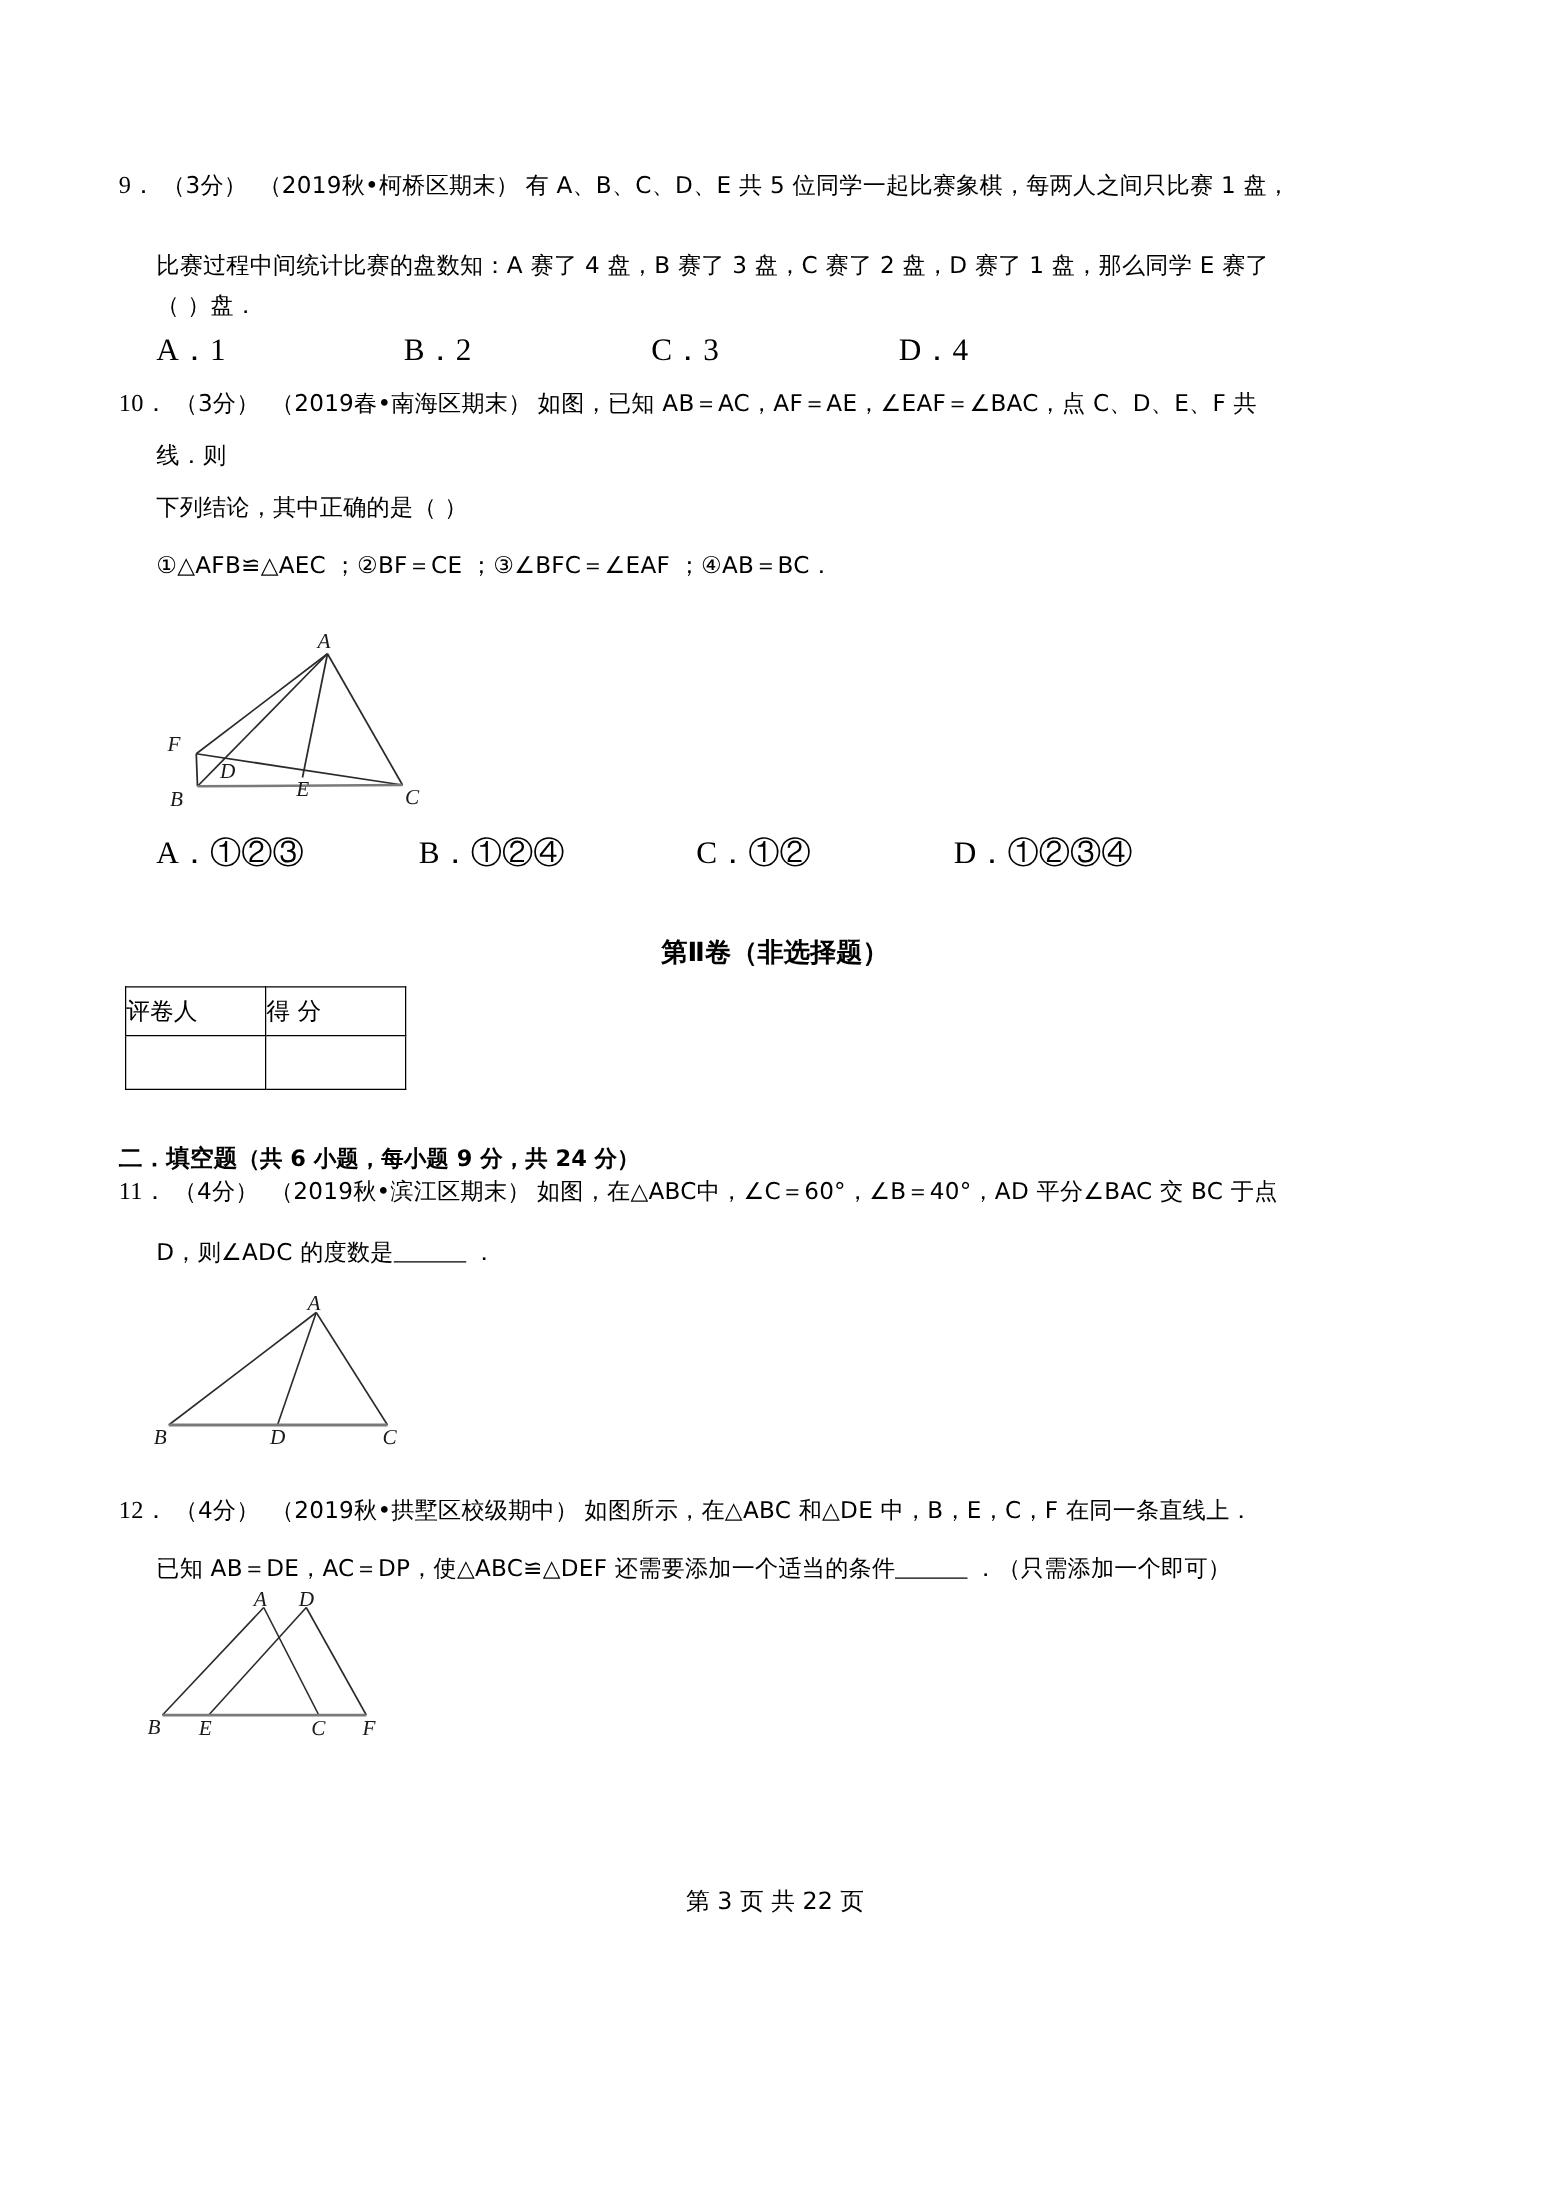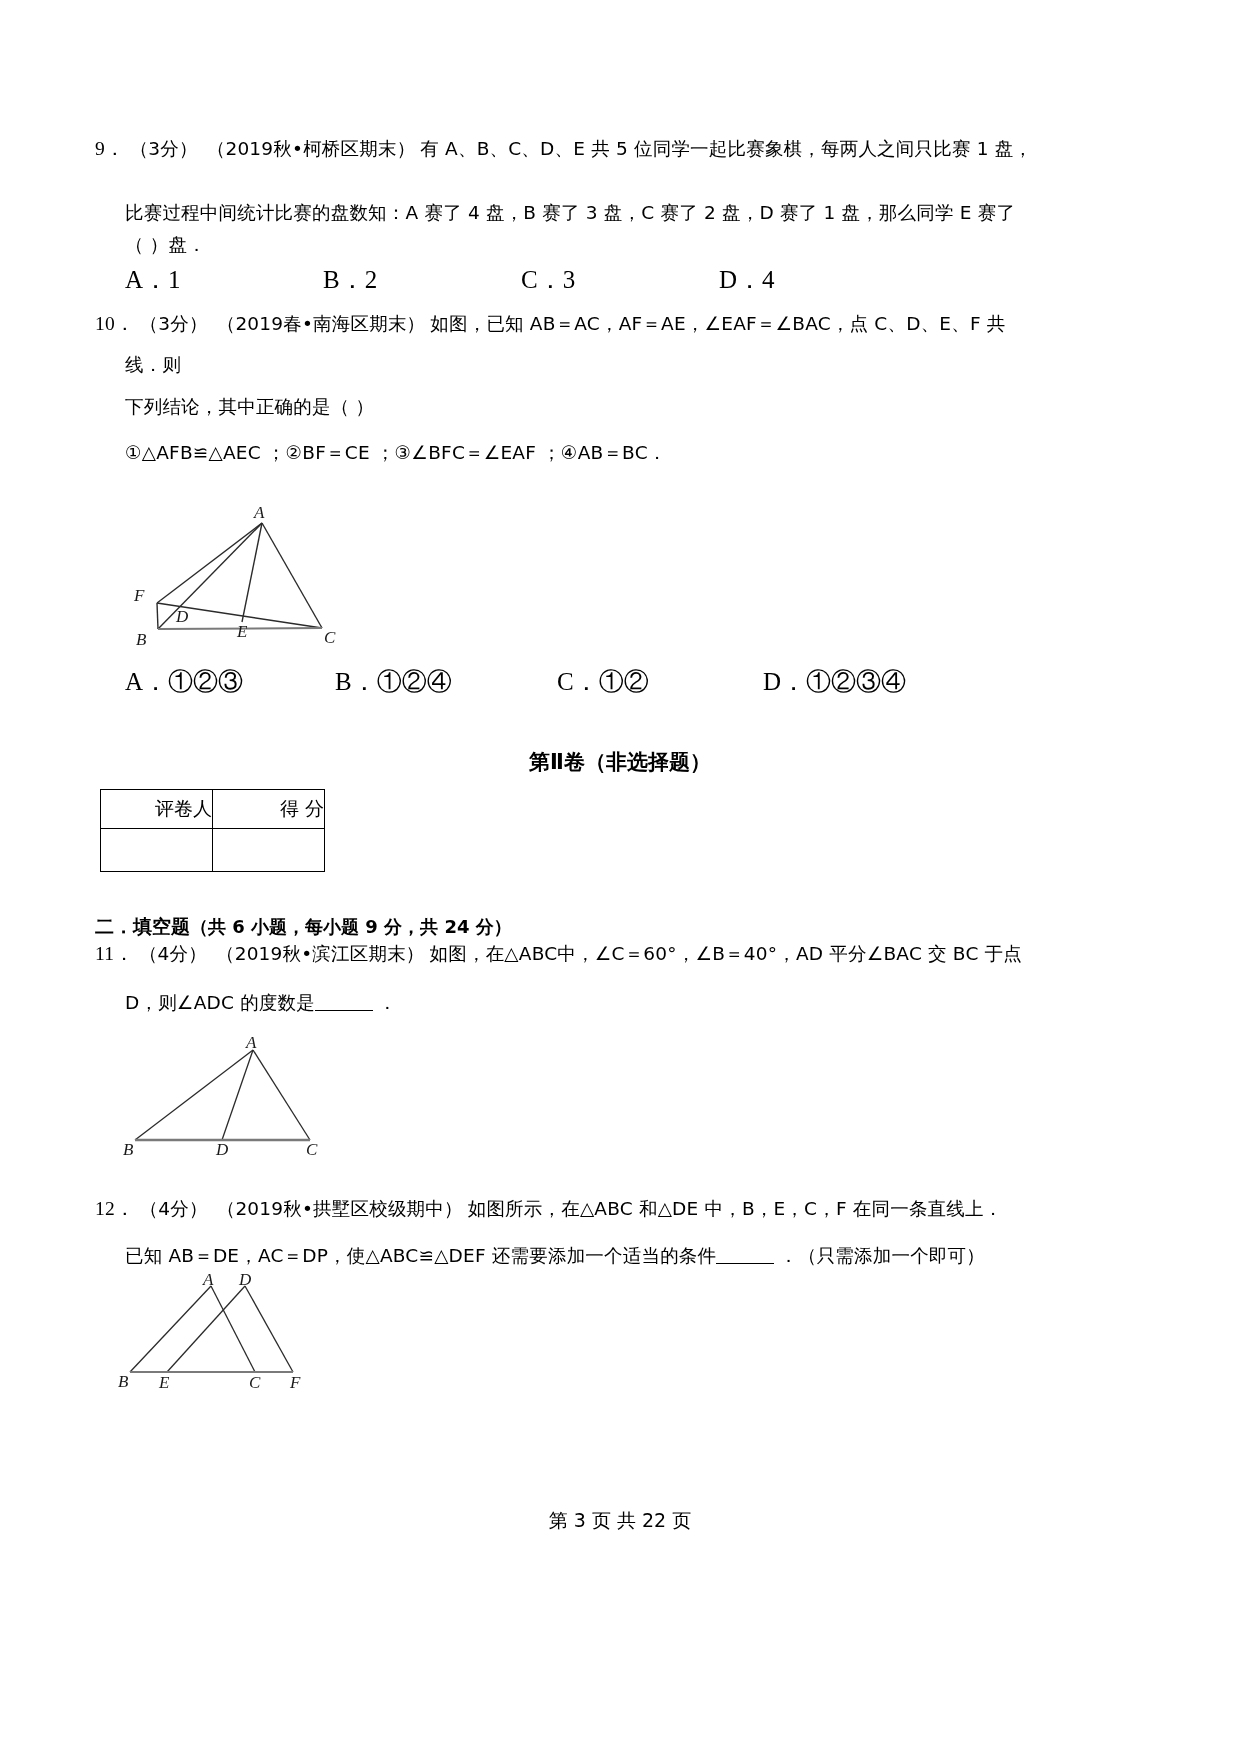--- a/index.html
+++ b/index.html
@@ -65,21 +65,21 @@
   }
 
   
   .score-table {
     position: absolute;
     border-collapse: collapse;
   }
   .score-table td {
     border: 1px solid #000000;
     width: 111px;
-    text-align: right;
+    text-align: left;
     font-family: "DejaVu Sans", "Liberation Sans", sans-serif;
     font-size: 19px;
     padding: 0;
     margin-top: 28px;
   }
   .score-table td.hdr { height: 38px; }
   .score-table td.body { height: 42px; }
 
   
   .sec-head {

